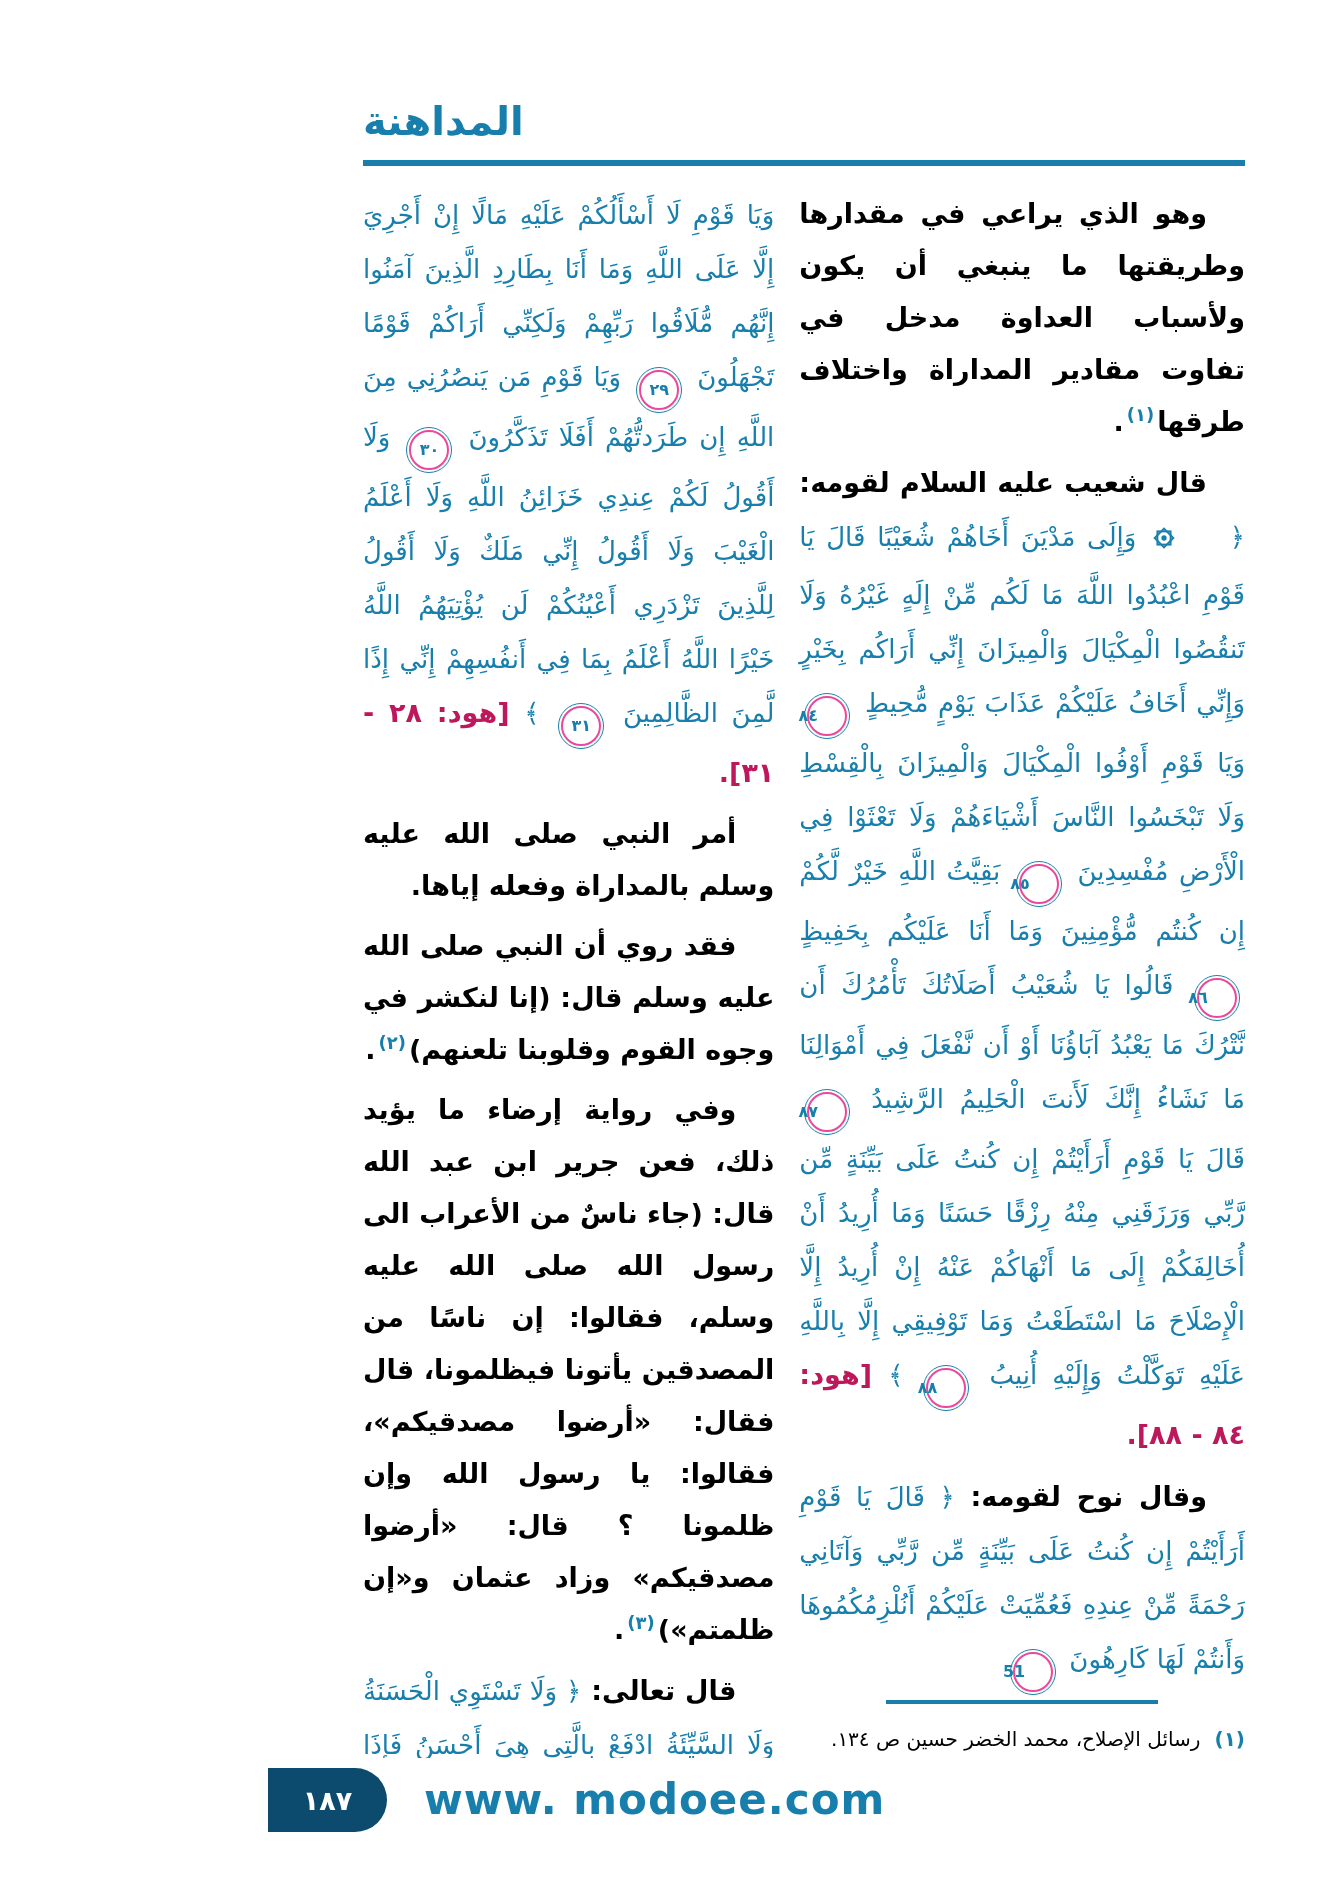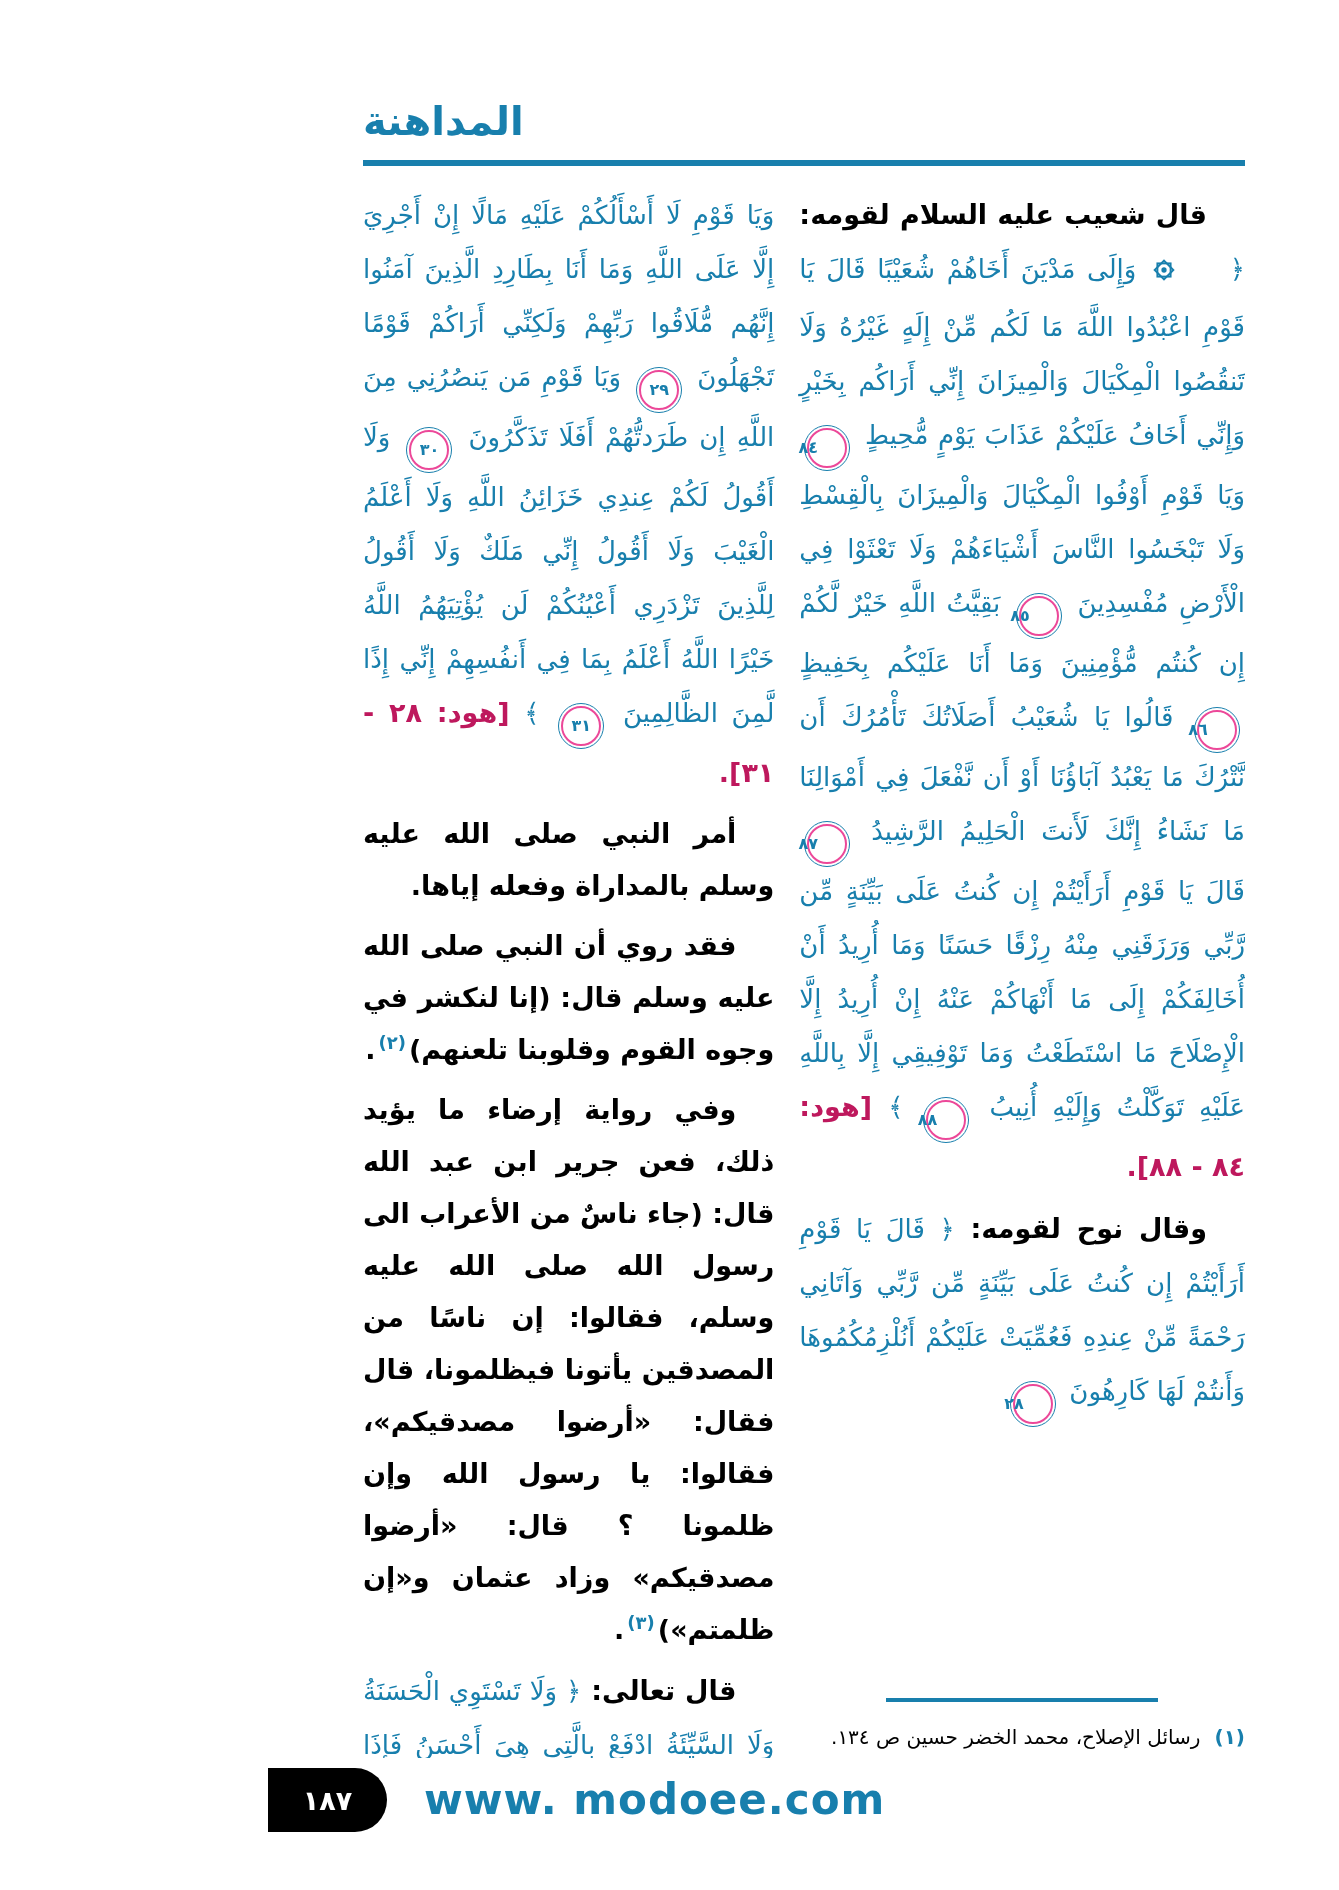--- a/index.html
+++ b/index.html
@@ -90,21 +90,21 @@
     text-indent:-72px;
     margin:0;
   }
   .fn-num{color:#187fad;font-weight:bold;margin-left:14px;}
   
   .footer{position:absolute;left:0;bottom:0;width:100%;height:130px;}
   .page-pill{
     position:absolute;
     left:0;bottom:58px;
     width:119px;height:64px;
-    background:#000000;
+    background:#0c4a6e;
     border-radius:0 34px 34px 0;
     display:flex;align-items:center;justify-content:center;
     color:#ffffff;
     font-size:27px;
     font-weight:bold;
     letter-spacing:4px;
   }
   .site{
     position:absolute;
     left:156px;bottom:66px;
@@ -122,29 +122,32 @@
   <div class="content">
 
     <div class="header">
       <h1 class="title">المداهنة</h1>
       <div class="header-rule"></div>
     </div>
 
     <div class="columns">
 
       <section class="col col-right">
+        <p class="body">
+          <span>وهو الذي يراعي في مقدارها وطريقتها ما ينبغي أن يكون ولأسباب العداوة مدخل في تفاوت مقادير المداراة واختلاف طرقها</span><sup class="fnref">(١)</sup><span>.</span>
+        </p>
         <p class="body quran-p">
           <span>قال شعيب عليه السلام لقومه: </span><span class="quran">﴿ <span class="orn-wrap"><svg width="24" height="24" viewBox="0 0 20 20">
                   <rect x="4.5" y="4.5" width="11" height="11" fill="none" stroke="#187fad" stroke-width="1.6"></rect>
                   <rect x="4.5" y="4.5" width="11" height="11" fill="none" stroke="#187fad" stroke-width="1.6" transform="rotate(45 10 10)"></rect>
                   <circle cx="10" cy="10" r="2.2" fill="#187fad"></circle>
                 </svg></span> وَإِلَى مَدْيَنَ أَخَاهُمْ شُعَيْبًا قَالَ يَا قَوْمِ اعْبُدُوا اللَّهَ مَا لَكُم مِّنْ إِلَهٍ غَيْرُهُ وَلَا تَنقُصُوا الْمِكْيَالَ وَالْمِيزَانَ إِنِّي أَرَاكُم بِخَيْرٍ وَإِنِّي أَخَافُ عَلَيْكُمْ عَذَابَ يَوْمٍ مُّحِيطٍ <span class="ayah-num">٨٤</span> وَيَا قَوْمِ أَوْفُوا الْمِكْيَالَ وَالْمِيزَانَ بِالْقِسْطِ وَلَا تَبْخَسُوا النَّاسَ أَشْيَاءَهُمْ وَلَا تَعْثَوْا فِي الْأَرْضِ مُفْسِدِينَ <span class="ayah-num">٨٥</span> بَقِيَّتُ اللَّهِ خَيْرٌ لَّكُمْ إِن كُنتُم مُّؤْمِنِينَ وَمَا أَنَا عَلَيْكُم بِحَفِيظٍ <span class="ayah-num">٨٦</span> قَالُوا يَا شُعَيْبُ أَصَلَاتُكَ تَأْمُرُكَ أَن نَّتْرُكَ مَا يَعْبُدُ آبَاؤُنَا أَوْ أَن نَّفْعَلَ فِي أَمْوَالِنَا مَا نَشَاءُ إِنَّكَ لَأَنتَ الْحَلِيمُ الرَّشِيدُ <span class="ayah-num">٨٧</span> قَالَ يَا قَوْمِ أَرَأَيْتُمْ إِن كُنتُ عَلَى بَيِّنَةٍ مِّن رَّبِّي وَرَزَقَنِي مِنْهُ رِزْقًا حَسَنًا وَمَا أُرِيدُ أَنْ أُخَالِفَكُمْ إِلَى مَا أَنْهَاكُمْ عَنْهُ إِنْ أُرِيدُ إِلَّا الْإِصْلَاحَ مَا اسْتَطَعْتُ وَمَا تَوْفِيقِي إِلَّا بِاللَّهِ عَلَيْهِ تَوَكَّلْتُ وَإِلَيْهِ أُنِيبُ <span class="ayah-num">٨٨</span> ﴾</span><span class="ref"> [هود: ٨٤ - ٨٨].</span>
         </p>
         <p class="body quran-p">
-          <span>وقال نوح لقومه: </span><span class="quran">﴿ قَالَ يَا قَوْمِ أَرَأَيْتُمْ إِن كُنتُ عَلَى بَيِّنَةٍ مِّن رَّبِّي وَآتَانِي رَحْمَةً مِّنْ عِندِهِ فَعُمِّيَتْ عَلَيْكُمْ أَنُلْزِمُكُمُوهَا وَأَنتُمْ لَهَا كَارِهُونَ <span class="ayah-num">٢٨</span></span>
+          <span>وقال نوح لقومه: </span><span class="quran">﴿ قَالَ يَا قَوْمِ أَرَأَيْتُمْ إِن كُنتُ عَلَى بَيِّنَةٍ مِّن رَّبِّي وَآتَانِي رَحْمَةً مِّنْ عِندِهِ فَعُمِّيَتْ عَلَيْكُمْ أَنُلْزِمُكُمُوهَا وَأَنتُمْ لَهَا كَارِهُونَ <span class="ayah-num">51</span></span>
         </p>
         <div class="footnotes">
           <div class="fn-rule"></div>
           <p class="fn-item">
             <span class="fn-num">(١)</span><span>رسائل الإصلاح، محمد الخضر حسين ص ١٣٤.</span>
           </p>
         </div>
       </section>
 
       <section class="col col-left">

